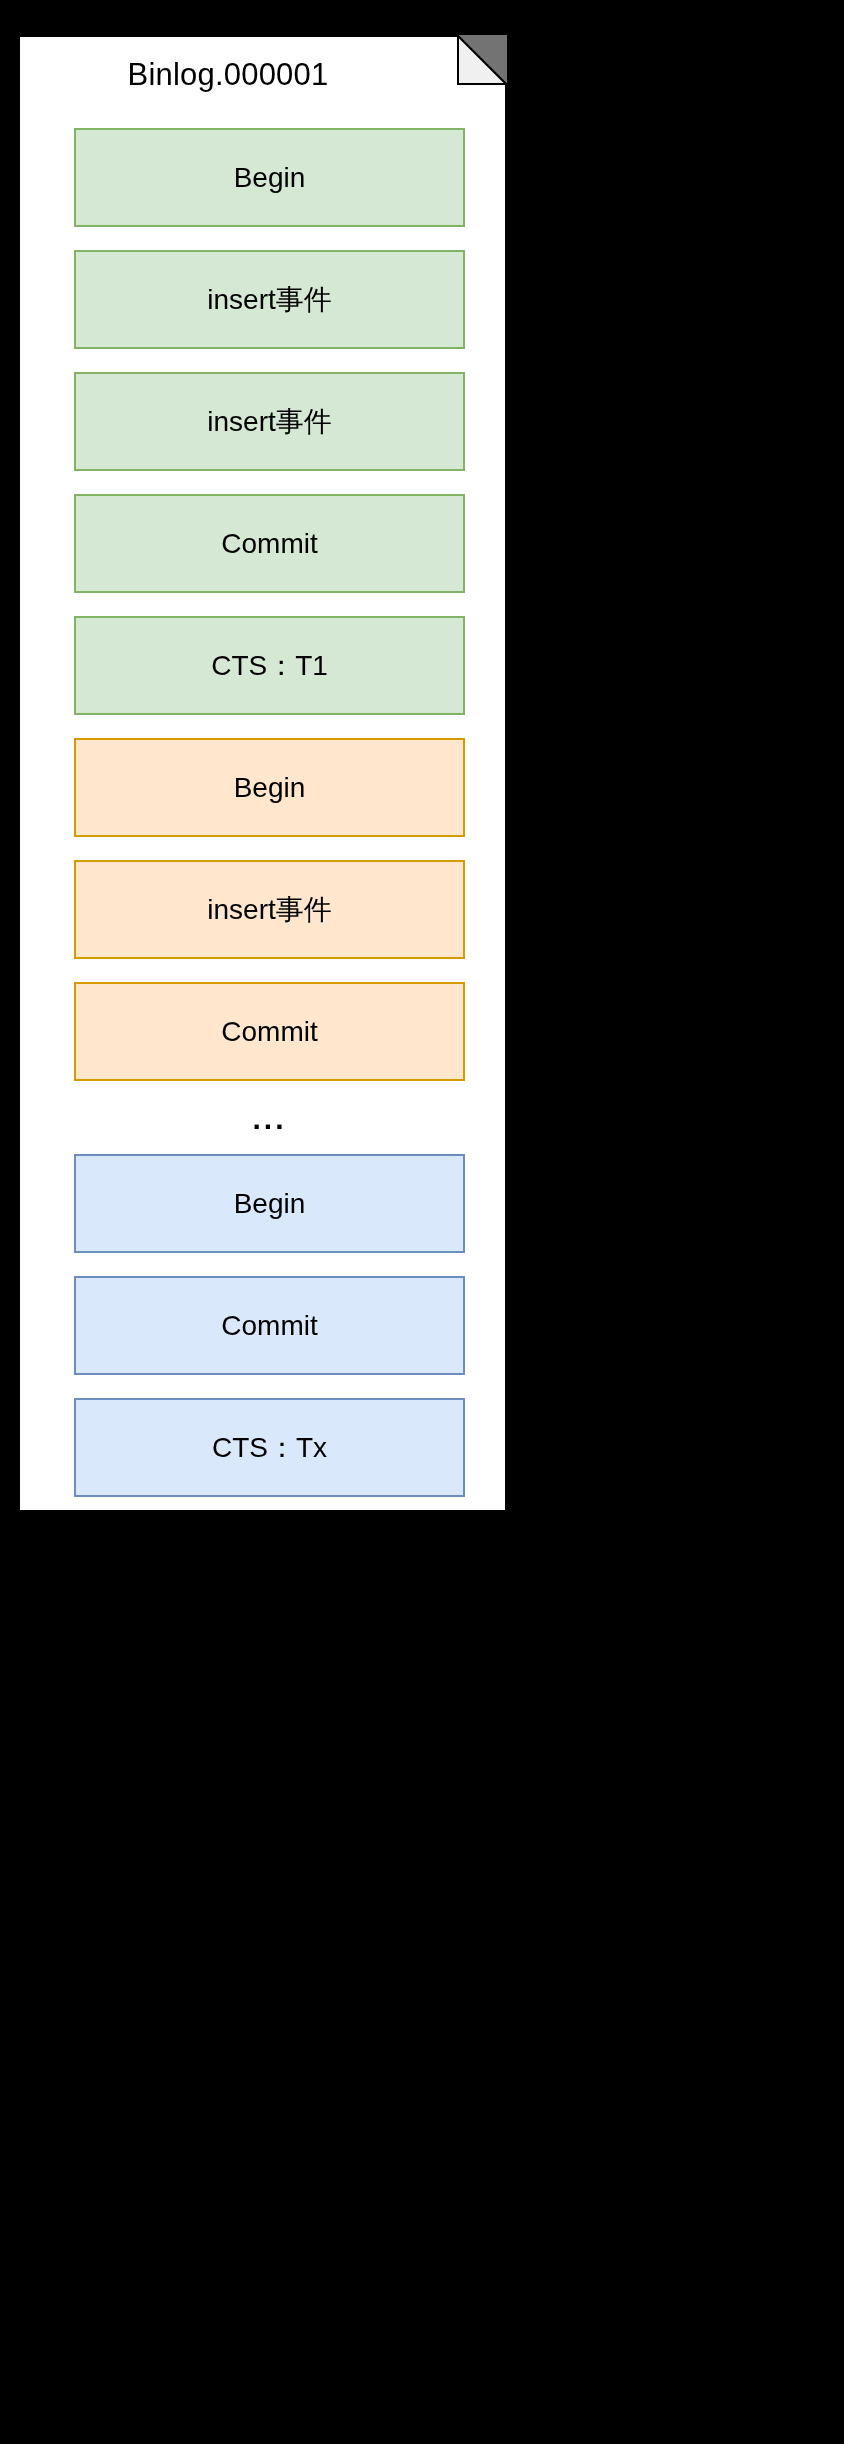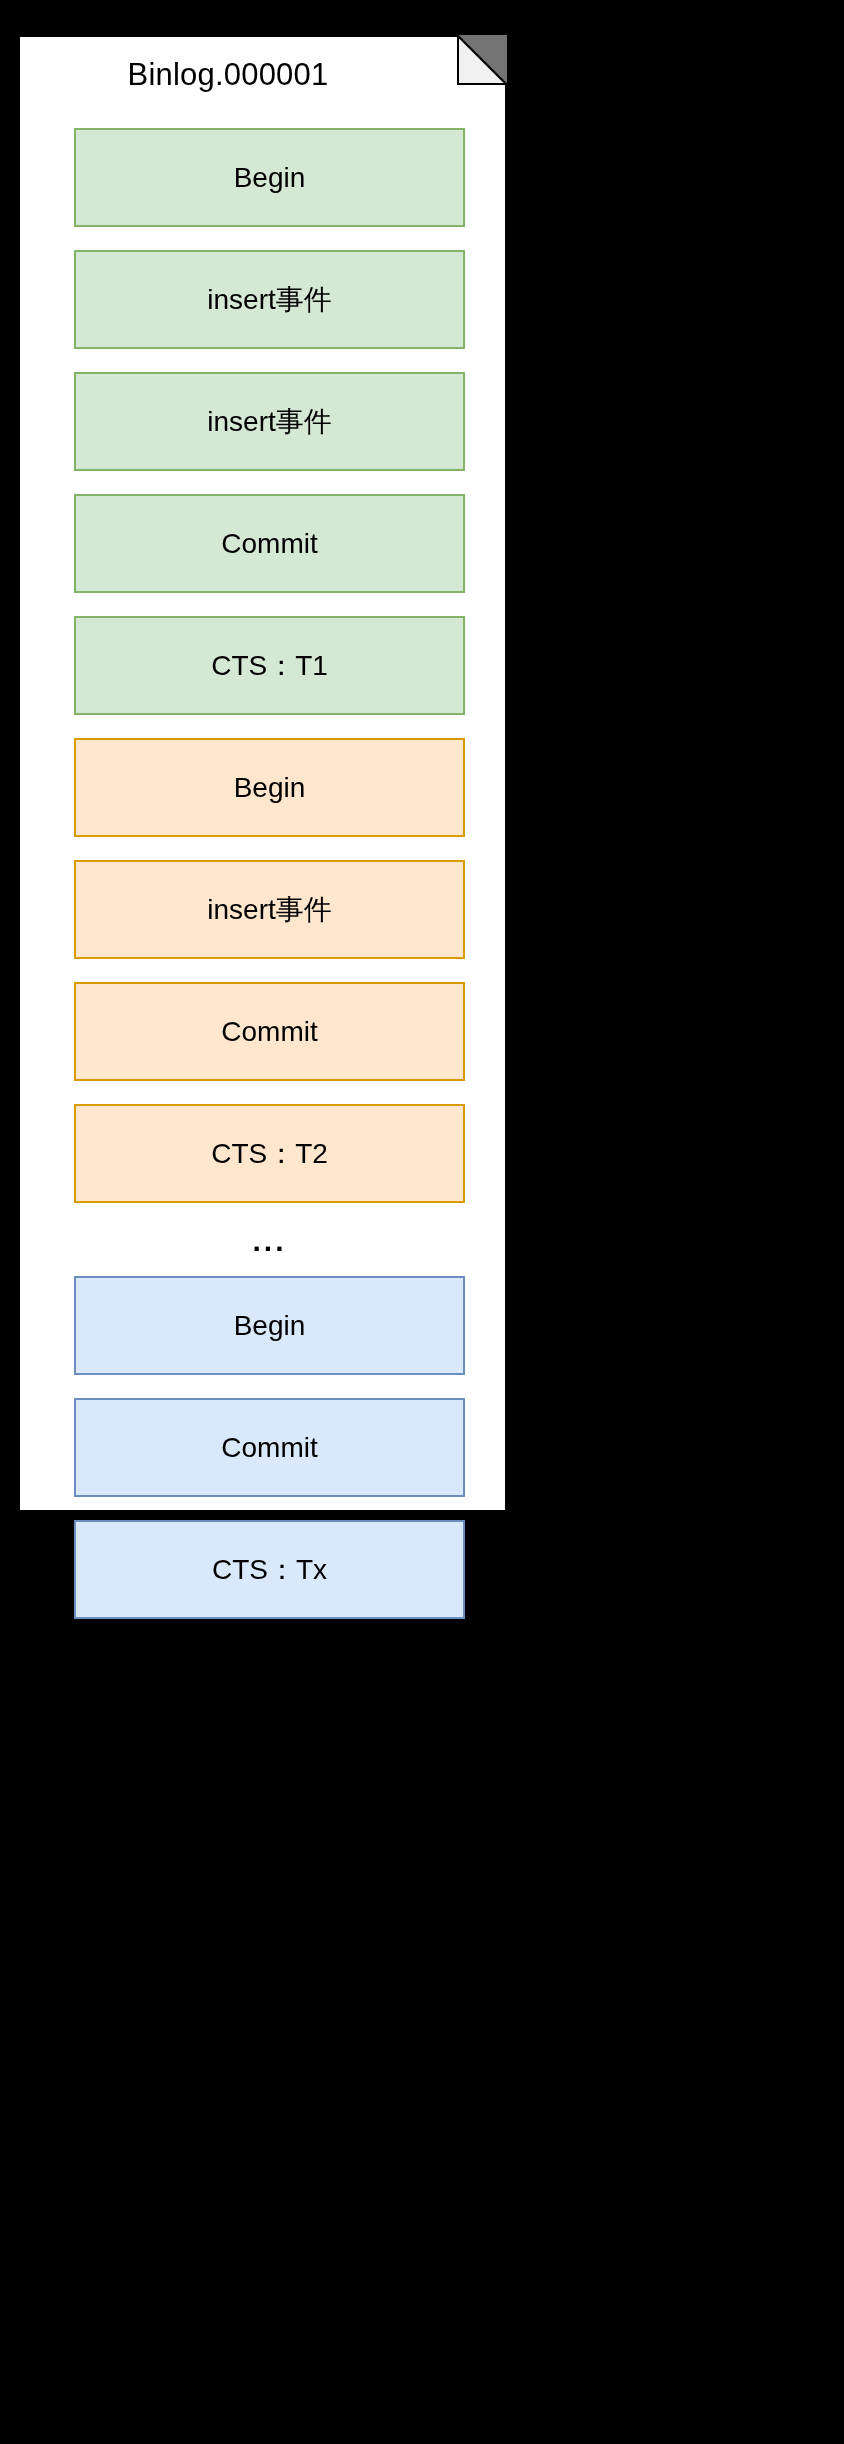--- a/index.html
+++ b/index.html
@@ -119,21 +119,20 @@
 
       <div class="ev green">Begin</div>
       <div class="ev green">insert事件</div>
       <div class="ev green">insert事件</div>
       <div class="ev green">Commit</div>
       <div class="ev green">CTS：T1</div>
 
       <div class="ev orange">Begin</div>
       <div class="ev orange">insert事件</div>
       <div class="ev orange">Commit</div>
-      <div class="ev orange">CTS：T2</div>
 
       <div class="ellipsis">...</div>
 
       <div class="ev blue">Begin</div>
       <div class="ev blue">Commit</div>
       <div class="ev blue">CTS：Tx</div>
 
     </div>
   </div>
 </div>

